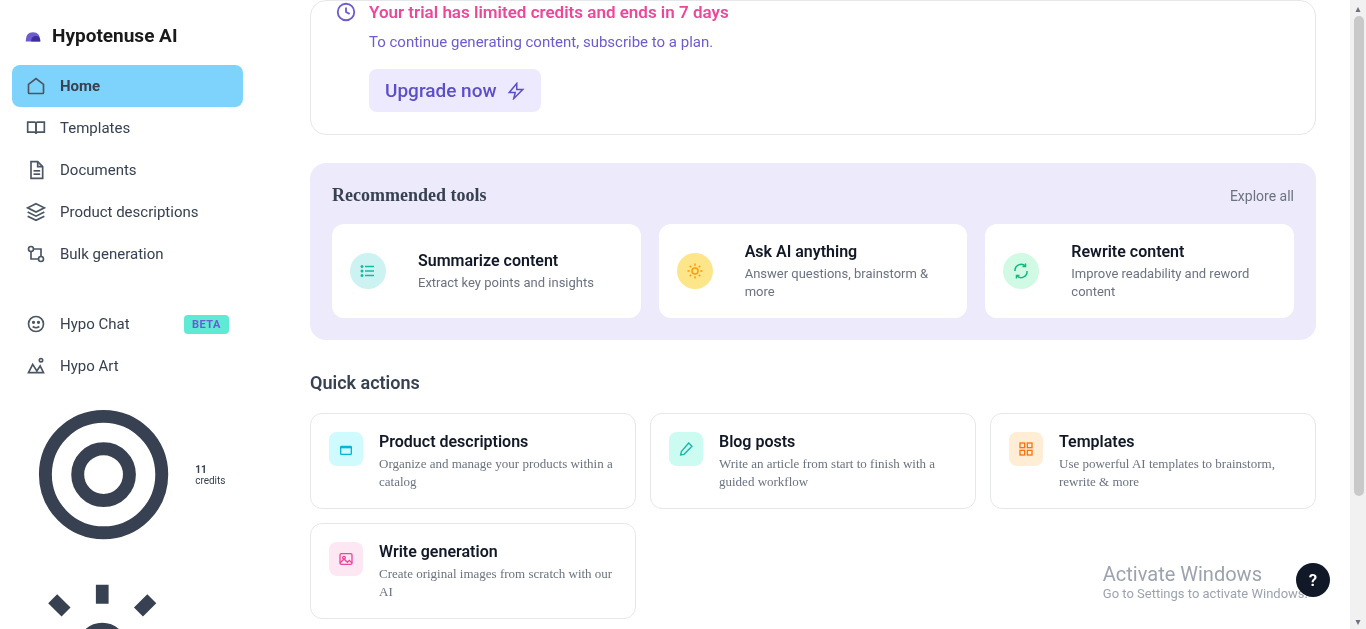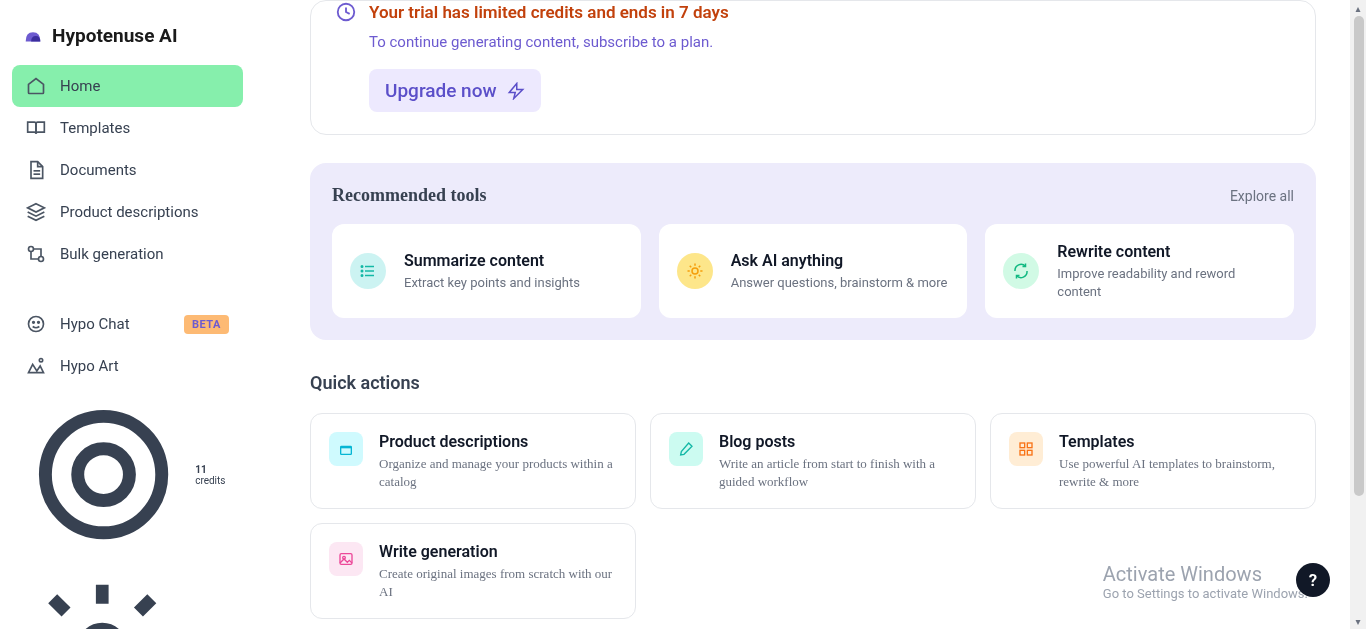--- a/index.html
+++ b/index.html
@@ -5,44 +5,44 @@
   * { margin: 0; padding: 0; box-sizing: border-box; font-family: -apple-system, BlinkMacSystemFont, "Segoe UI", Roboto, sans-serif; }
   body { background: #fff; color: #1a1a1a; width: 1366px; height: 629px; overflow: hidden; position: relative; }
   .app { display: flex; height: 629px; }
 
   
   .sidebar { width: 255px; padding: 18px 12px 12px 12px; display: flex; flex-direction: column; background: #fff; }
   .logo { display: flex; align-items: center; gap: 8px; padding: 6px 10px 18px 10px; }
   .logo svg { width: 22px; height: 22px; }
   .logo-text { font-size: 19px; font-weight: 700; color: #1a1a1a; }
   .nav-item { display: flex; align-items: center; gap: 14px; padding: 11px 14px; border-radius: 8px; font-size: 15px; color: #374151; cursor: pointer; }
-  .nav-item.active { background: #86efac; font-weight: 400; }
+  .nav-item.active { background: #7dd3fc; font-weight: 700; }
   .nav-item .nav-icon { width: 20px; height: 20px; flex-shrink: 0; color: #4b5563; }
   .nav-divider { height: 1px; background: #e5e7eb; margin: 14px 4px; }
-  .beta-badge { margin-left: auto; background: #fdba74; color: #6d5bd0; font-size: 11px; font-weight: 700; letter-spacing: .5px; padding: 3px 8px; border-radius: 4px; }
+  .beta-badge { margin-left: auto; background: #5eead4; color: #6d5bd0; font-size: 11px; font-weight: 700; letter-spacing: .5px; padding: 3px 8px; border-radius: 4px; }
   .spacer { flex: 1; }
   .credit-row, .settings-row { display: flex; align-items: center; gap: 14px; padding: 10px 14px; font-size: 10px; color: #374151; cursor: pointer; }
 
   
   .main { flex: 1; overflow-y: auto; padding-right: 30px; }
   .content-wrap { padding-left: 55px; padding-right: 20px; }
   .trial-card { border: 1px solid #e5e7eb; border-radius: 16px; padding: 0 24px 22px 24px; margin-bottom: 28px; }
   .trial-head { display: flex; align-items: center; gap: 12px; margin-bottom: 10px; }
   .trial-head .clock-icon { width: 22px; height: 22px; color: #6d5bd0; }
-  .trial-title { color: #c2410c; font-size: 17px; font-weight: 600; }
+  .trial-title { color: #ec4899; font-size: 17px; font-weight: 600; }
   .trial-sub { color: #6d5bd0; font-size: 15px; margin-left: 34px; margin-bottom: 18px; }
   .upgrade-btn { margin-left: 34px; background: #ede9fe; color: #5b4fc9; border: none; padding: 10px 16px; border-radius: 8px; font-size: 19px; font-weight: 500; display: inline-flex; align-items: center; gap: 10px; cursor: pointer; }
   .upgrade-btn svg { width: 18px; height: 18px; }
 
   .recommend-section { background: #edebfb; border-radius: 16px; padding: 22px; margin-bottom: 32px; }
   .section-head { display: flex; justify-content: space-between; align-items: center; margin-bottom: 18px; }
   .section-title { font-size: 18px; font-weight: 600; color: #374151; font-family: Liberation Serif, serif; }
   .explore-link { font-size: 14px; color: #6b7280; cursor: pointer; }
   .tool-cards { display: grid; grid-template-columns: repeat(3, 1fr); gap: 18px; }
-  .tool-card { background: #fff; border-radius: 12px; padding: 18px; display: flex; gap: 18px; align-items: center; cursor: pointer; }
+  .tool-card { background: #fff; border-radius: 12px; padding: 18px; display: flex; gap: 32px; align-items: center; cursor: pointer; }
   .tool-icon { width: 36px; height: 36px; border-radius: 50%; display: flex; align-items: center; justify-content: center; flex-shrink: 0; }
   .tool-icon.teal { background: #ccf3f2; color: #14b8a6; }
   .tool-icon.yellow { background: #fde68a; color: #f59e0b; }
   .tool-icon.green { background: #d1fae5; color: #10b981; }
   .tool-icon svg { width: 18px; height: 18px; }
   .tool-title { font-size: 16px; font-weight: 600; color: #111827; margin-bottom: 4px; }
   .tool-desc { font-size: 13px; color: #6b7280; line-height: 1.35; }
 
   .quick-section { }
   .quick-title { font-size: 18px; font-weight: 600; color: #374151; margin-bottom: 20px; }

